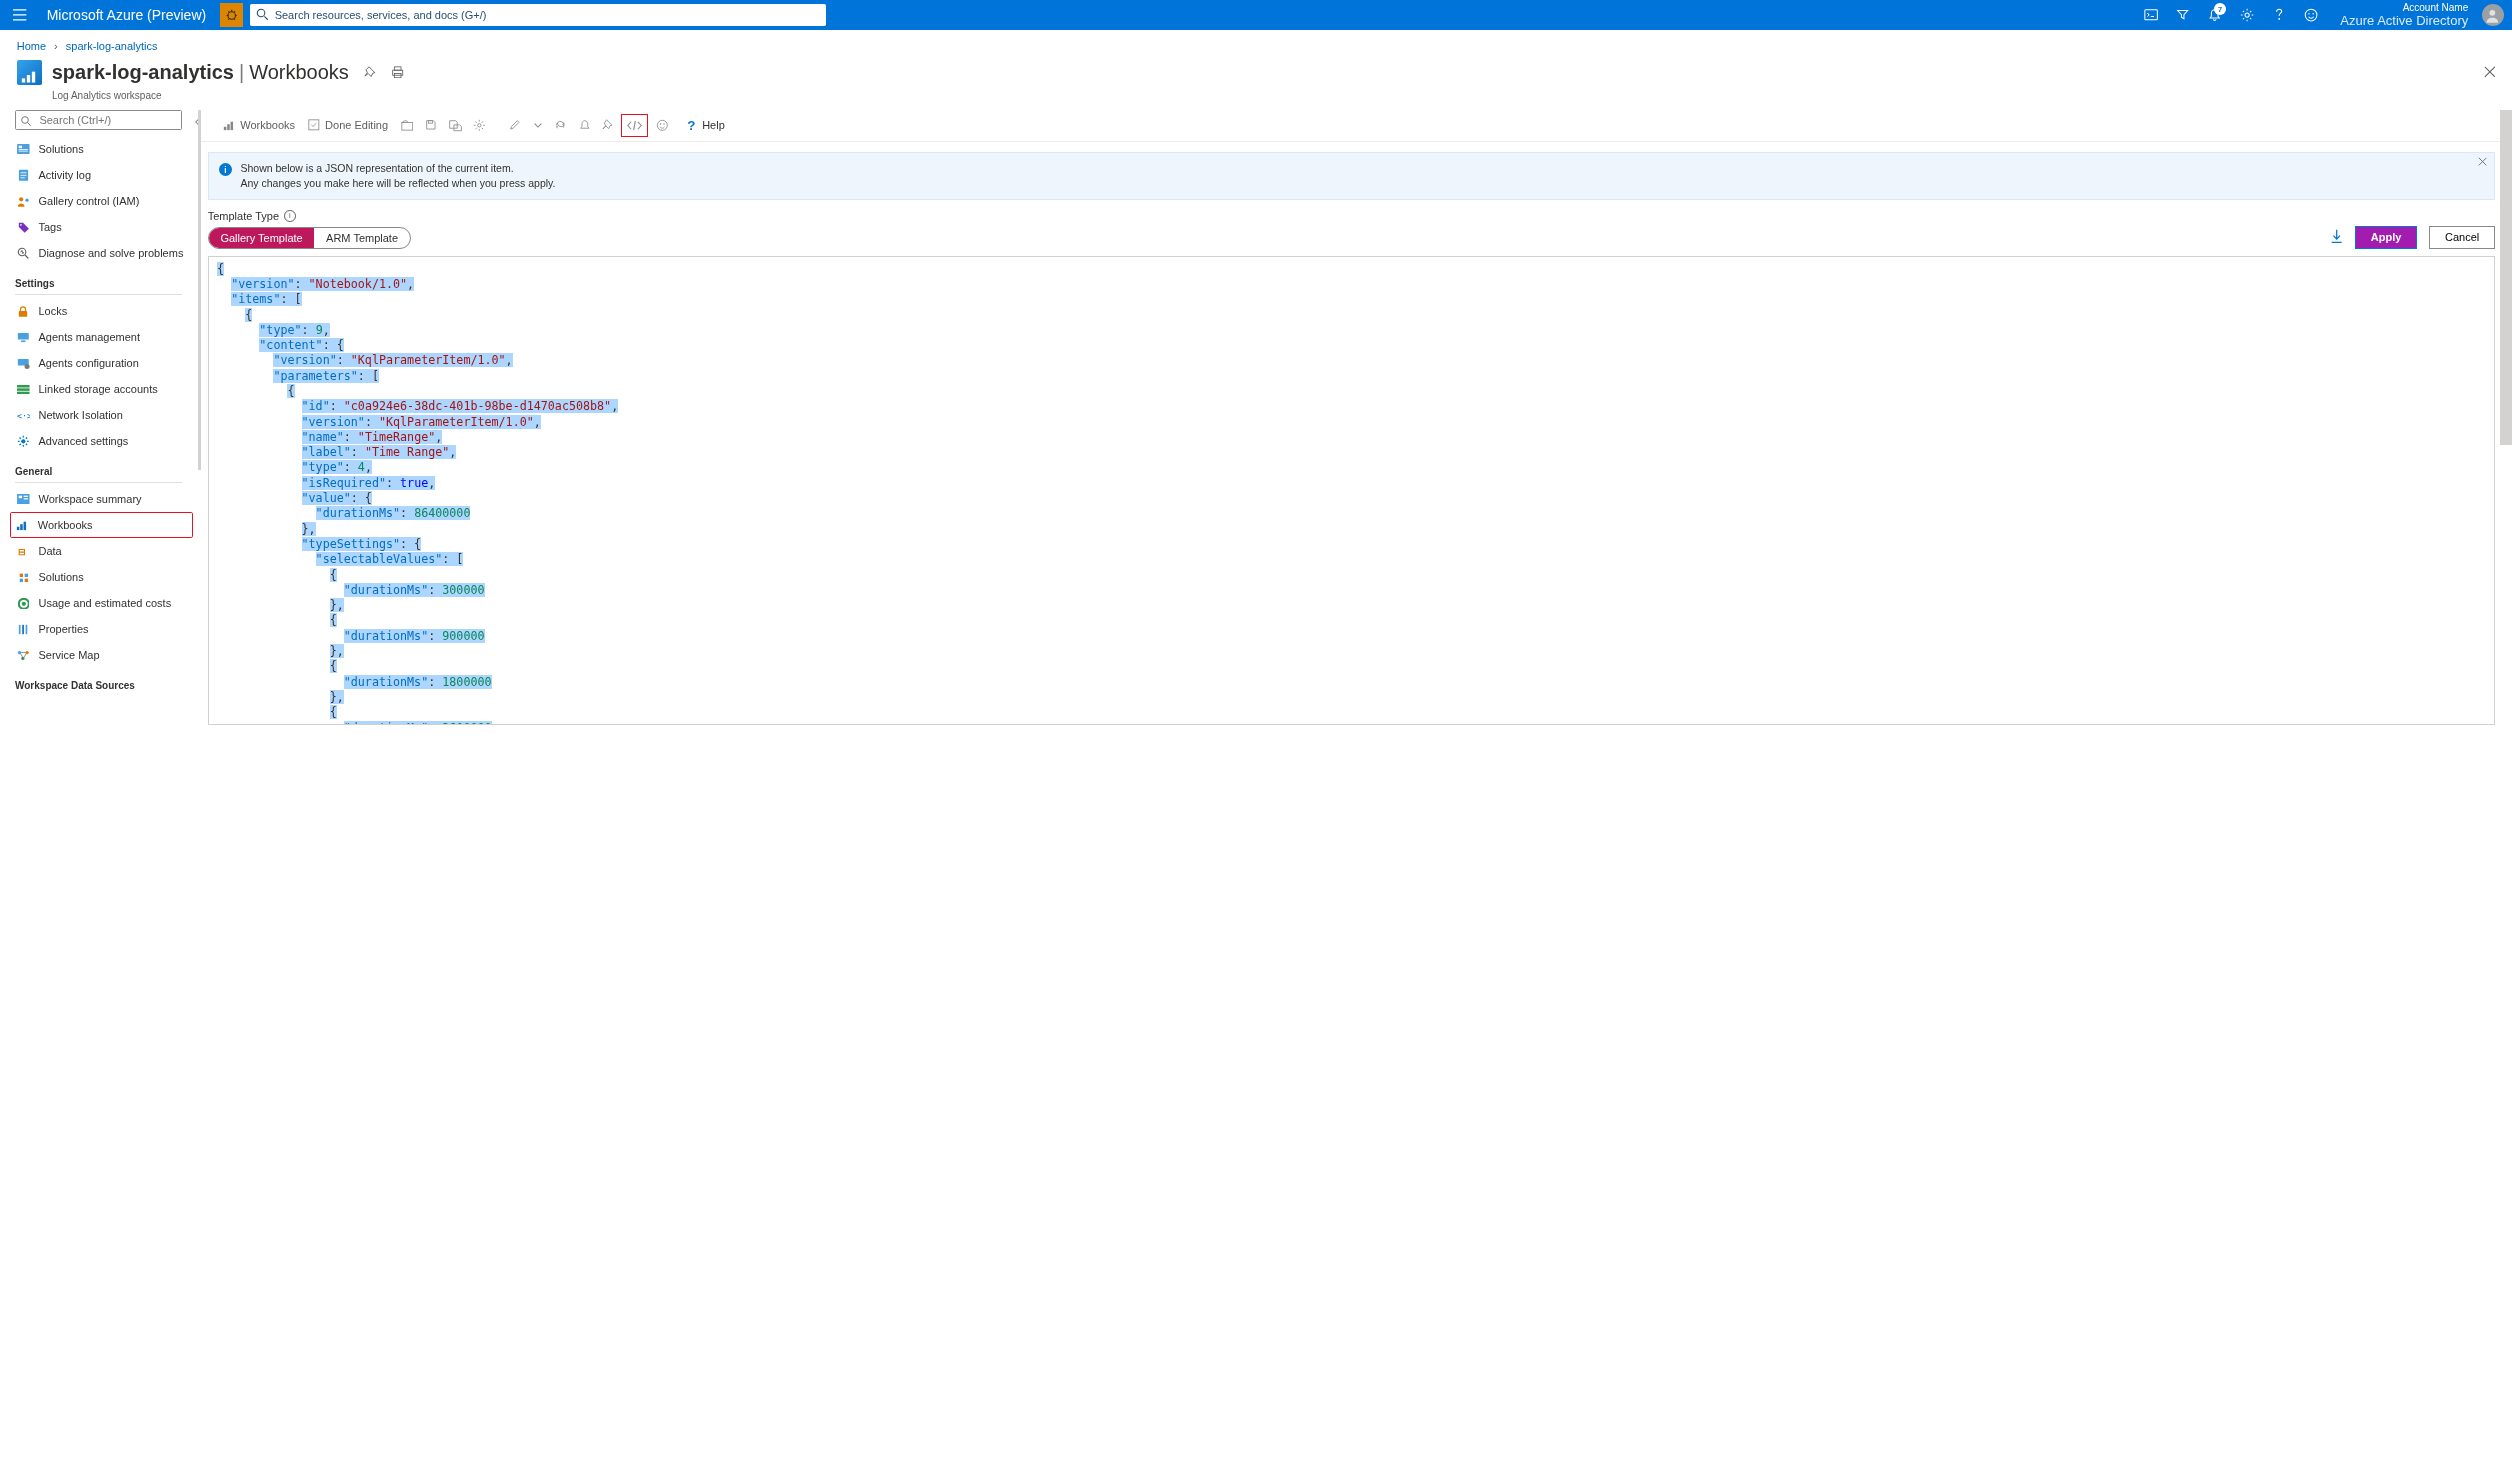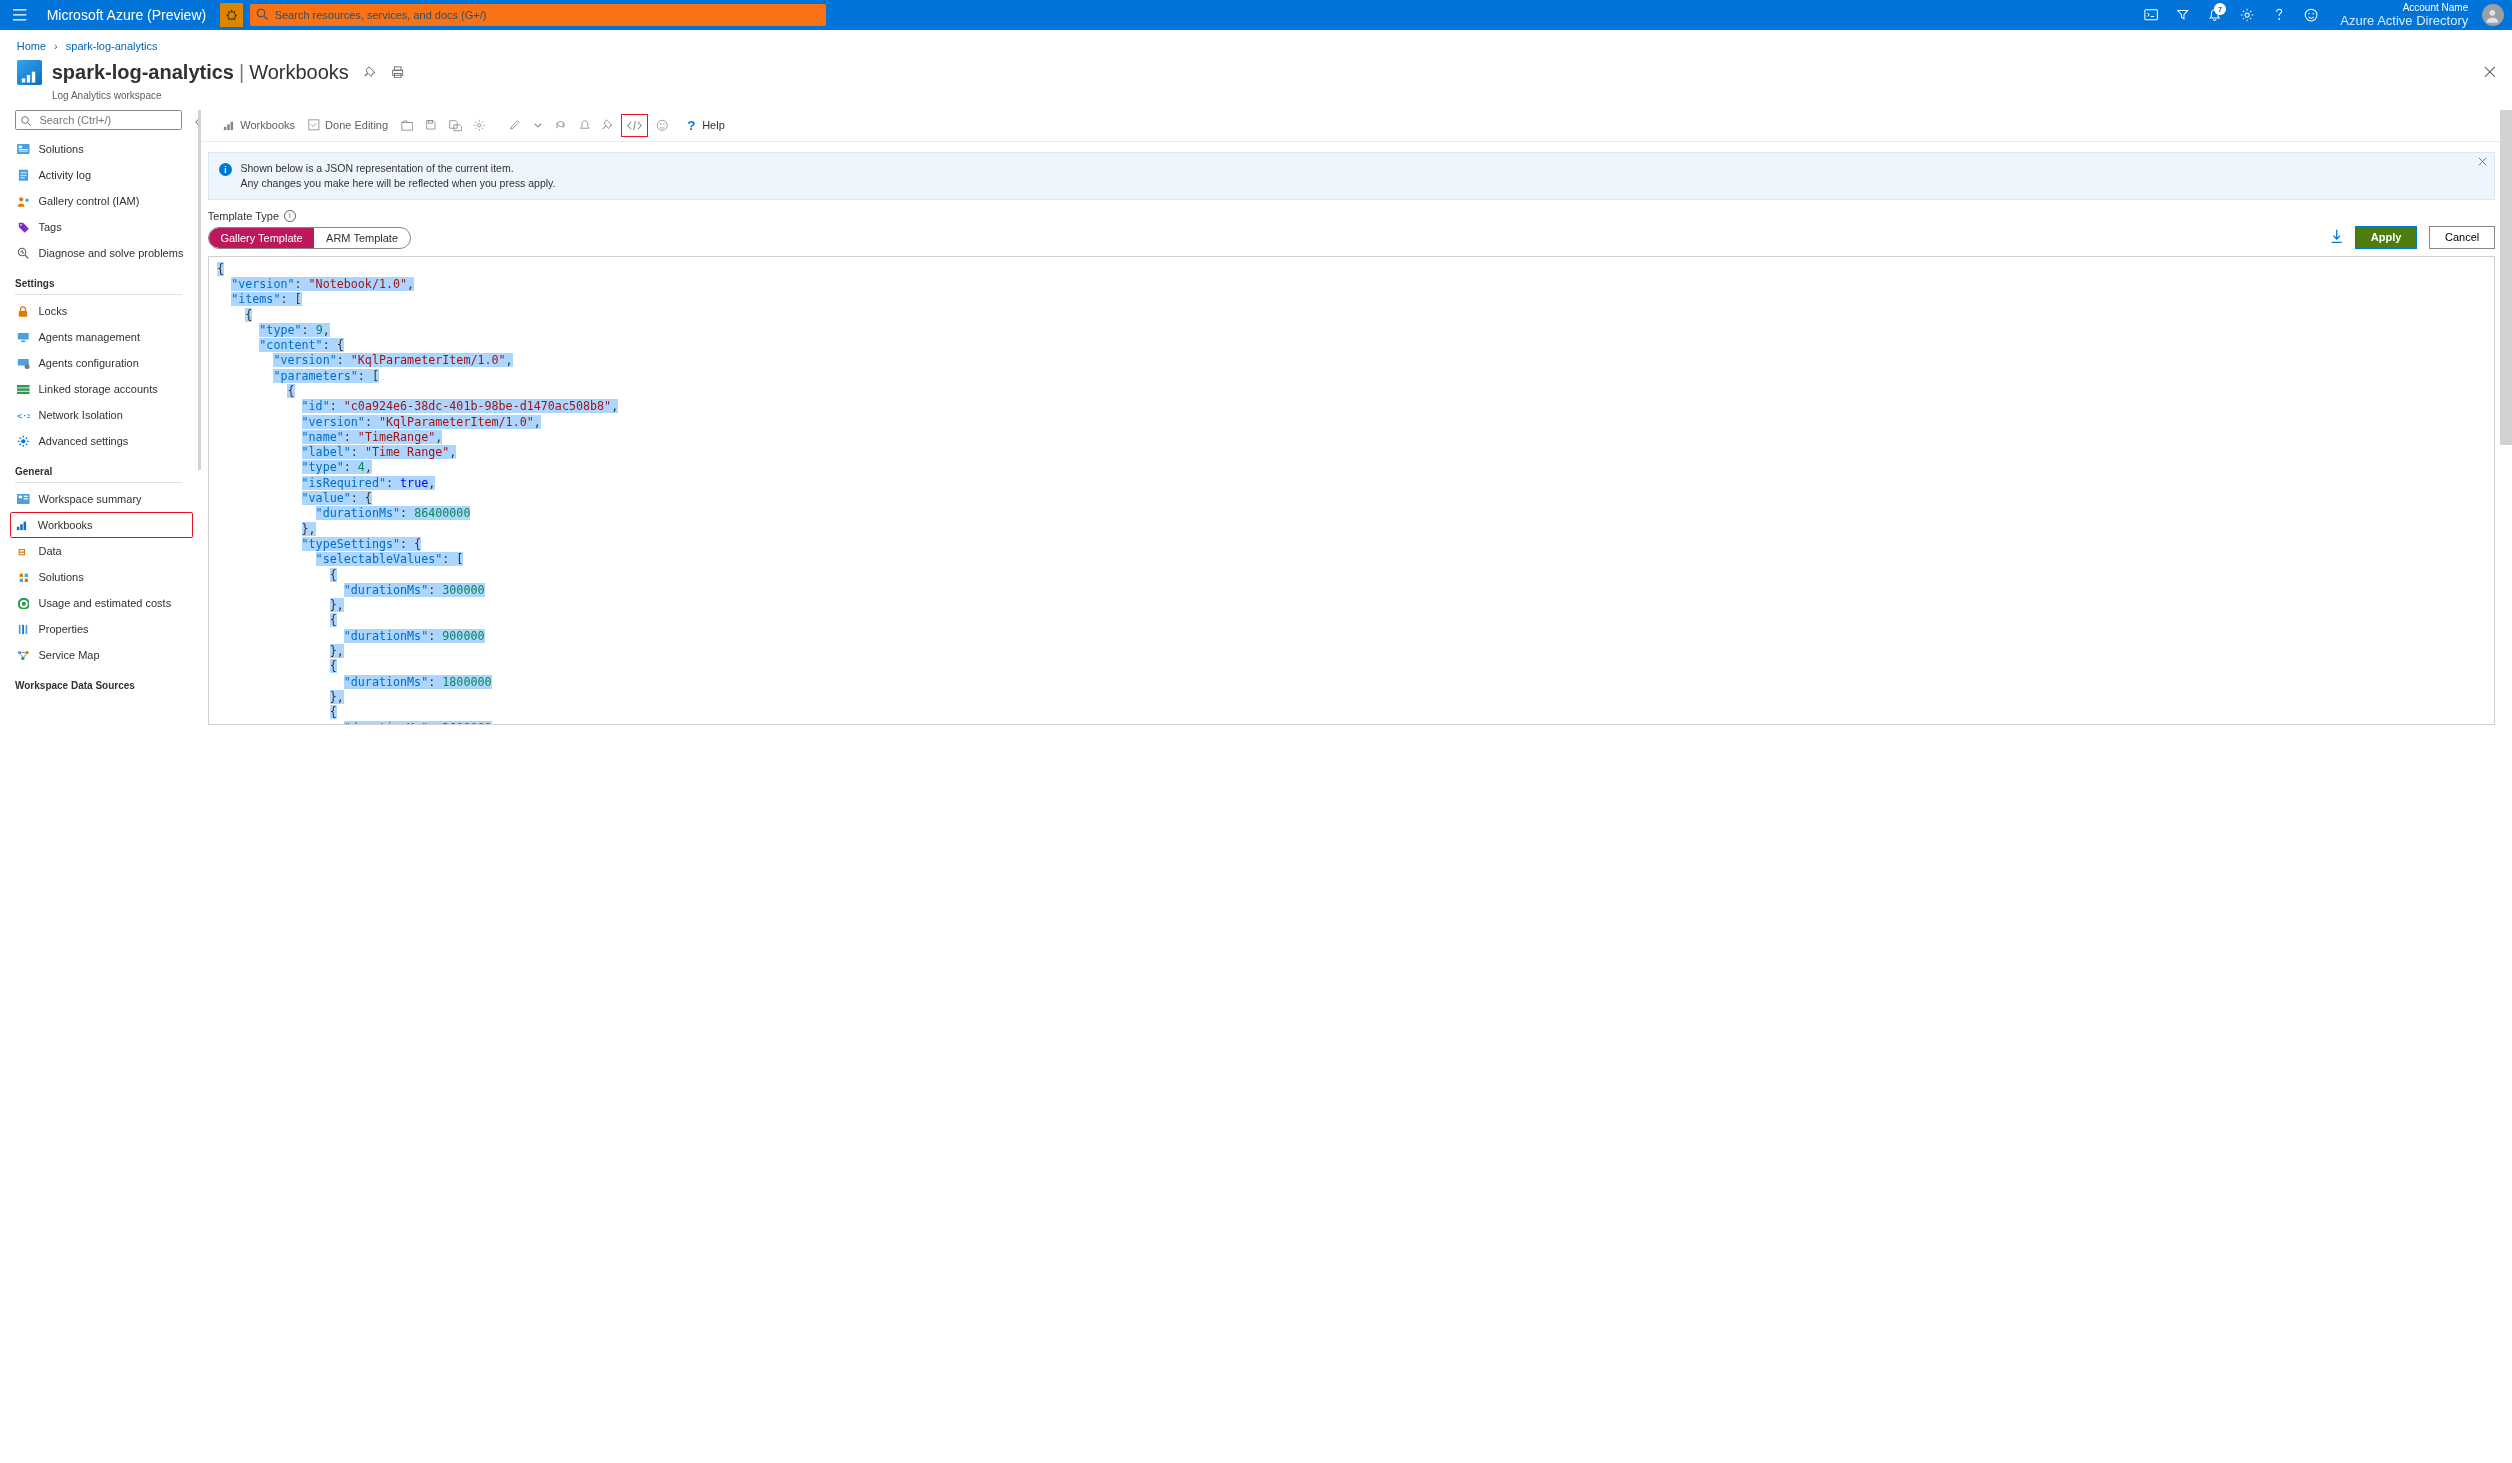--- a/index.html
+++ b/index.html
@@ -4,21 +4,21 @@
 <style>
   * { box-sizing: border-box; margin: 0; padding: 0; }
   body { font-family: "Segoe UI", -apple-system, sans-serif; font-size: 11px; color: #323130; background: #fff; overflow: hidden; }
 
   
   .top-bar { height: 30px; background: #0074d9; display: flex; align-items: center; color: #fff; }
   .hamburger { width: 40px; display: flex; align-items: center; justify-content: center; cursor: pointer; }
   .brand { font-size: 14px; padding: 0 13.4px 0 6.7px; }
   .bug-box { width: 23.4px; height: 23.4px; background: #de8500; display:flex; align-items:center; justify-content:center; margin-right: 6.7px;}
   .search-wrap { flex: 1; max-width: 596px; padding-right: 20px;}
-  .search-box { height: 22px; width: 100%; background: #f97316; border: none; border-radius: 1.7px; padding-left: 25px; color: #222; font-size: 11px; }
+  .search-box { height: 22px; width: 100%; background: #ffffff; border: none; border-radius: 1.7px; padding-left: 25px; color: #222; font-size: 11px; }
   .search-box::placeholder { color: #27506f; }
   .search-icon-wrap { position: relative; }
   .search-icon-wrap svg { position: absolute; left: 6.7px; top: 4.2px; }
   .top-icons { display:flex; align-items:center; margin-left:auto; gap: 0; }
   .top-icon { width: 32px; display:flex; justify-content:center; align-items:center; height: 30px; cursor:pointer; position: relative; }
   .badge { position:absolute; top:3.3px; right:5px; width:11.7px; height:11.7px; border-radius:50%; background:#fff; color:#0074d9; font-size:7.5px; display:flex; align-items:center; justify-content:center; font-weight:600;}
   .account { padding: 0 5px 0 13.4px; text-align: right; font-size: 10px; }
   .account-sub { font-size: 13px; opacity: .85; }
   .avatar { width: 22px; height: 22px; border-radius: 50%; background: #9aa0a6; margin: 0 8.4px; display:flex; align-items:center; justify-content:center;}
 
@@ -72,21 +72,21 @@
   .tmpl-row { padding: 10px 16.7px 0 6.7px; display:flex; align-items:flex-end;}
   .tmpl-left { display:flex; flex-direction:column; gap:5px;}
   .tmpl-label { font-size:11px; color:#323130; display:flex; align-items:center; gap:5px;}
   .tmpl-label .qc { width:11.7px; height:11.7px; border:0.8px solid #605e5c; border-radius:50%; font-size:7.5px; display:flex;align-items:center;justify-content:center; color:#605e5c;}
   .pill-group { display:inline-flex; border:0.8px solid #8a8886; border-radius: 11.7px; overflow:hidden; height:22px;}
   .pill { padding: 0 11.7px; display:flex;align-items:center; font-size:11px; cursor:pointer;}
   .pill.active { background:#be185d; color:#fff;}
   .tmpl-right { margin-left:auto; display:flex; align-items:center; gap:11.7px;}
   .dl-icon { color:#0078d4; cursor:pointer;}
   .btn { height:23.4px; padding:0 15px; font-size:11px; border:0.8px solid #8a8886; background:#fff; cursor:pointer;}
-  .btn.primary { background:#4d7c0f; color:#fff; border-color:#0078d4; font-weight:600;}
+  .btn.primary { background:#a21caf; color:#fff; border-color:#0078d4; font-weight:600;}
 
   
   .code-wrap { margin: 6.7px 16.7px 0 6.7px; border:0.8px solid #d2d0ce; height: 469px; overflow:auto; font-family: "Consolas","Monaco",monospace; font-size:11.7px; line-height:15.3px; padding: 5px 8.4px; white-space:pre;}
   .code-wrap .sel { background:#add6ff;}
   .tok-brace { color:#323130;}
   .tok-key { color:#036dc3;}
   .tok-str { color:#a31515;}
   .tok-num { color:#098658;}
   .tok-bool { color:#0000ff;}
   .tok-punc { color:#323130;}

